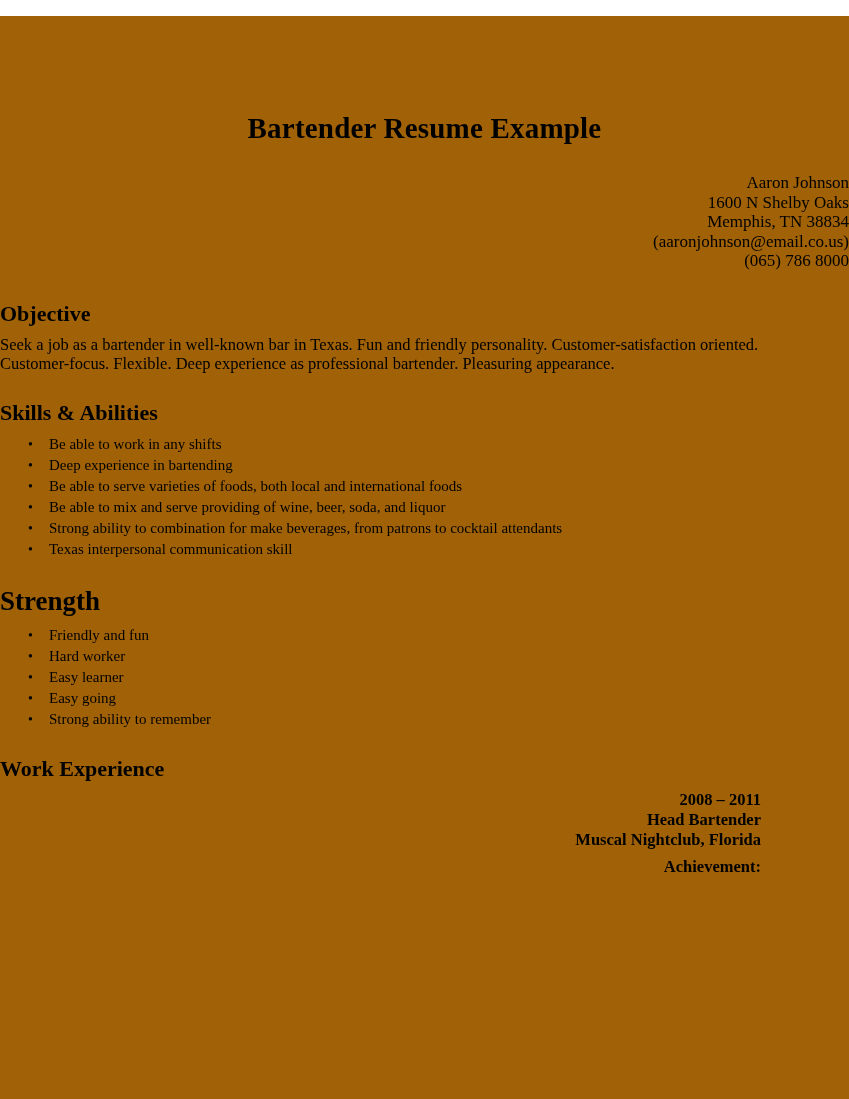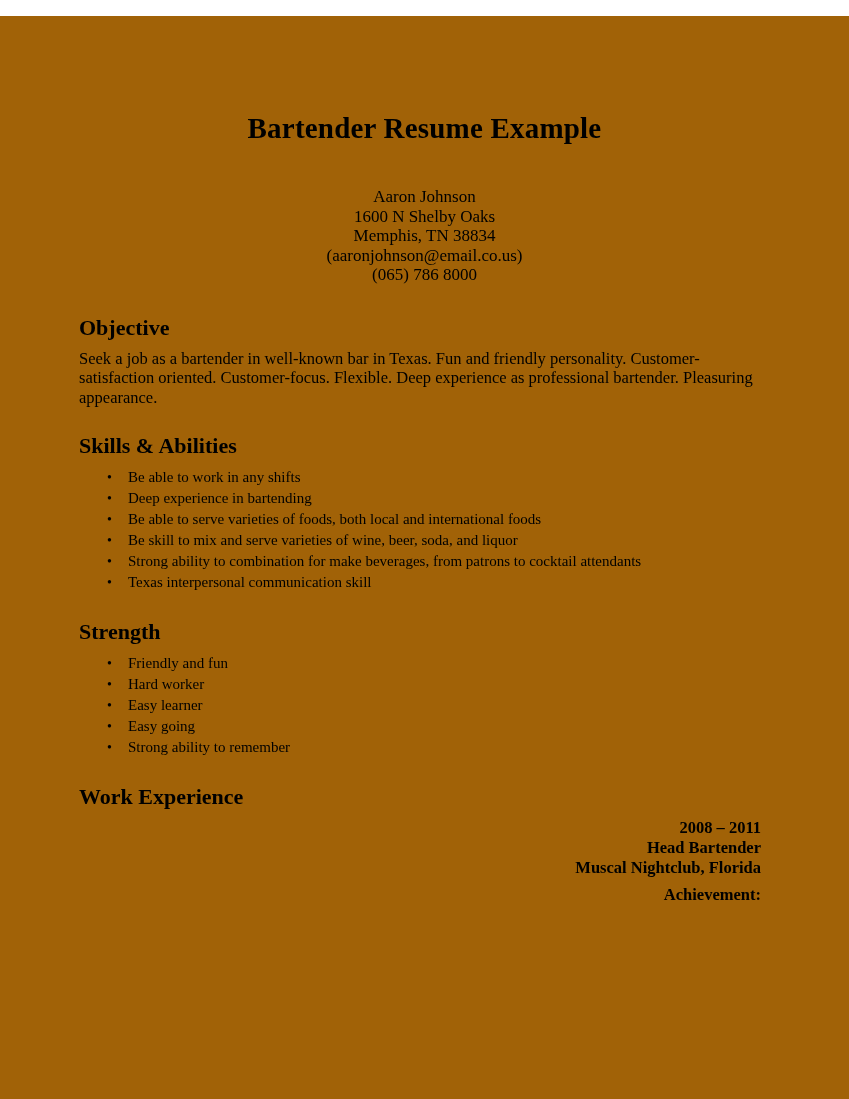--- a/index.html
+++ b/index.html
@@ -26,42 +26,41 @@
   .doc-title {
     text-align: center;
     font-family: "Liberation Serif", serif;
     font-weight: bold;
     font-size: 29px;
     letter-spacing: 0.2px;
     margin: 0;
     padding-top: 96px;
   }
   .contact-block {
-    text-align: center;
+    text-align: right;
     font-size: 17px;
     line-height: 19.5px;
-    margin-top: 42px;
+    margin-top: 28px;
   }
   .contact-line {
     display: block;
   }
   .content {
-    padding-left: 79px;
     padding-right: 88px;
     margin-top: 30px;
   }
   h2.section-heading {
     font-family: "Liberation Serif", serif;
     font-weight: bold;
     font-size: 22px;
     margin: 0;
     padding: 0;
   }
   h2.section-heading.big {
-    font-size: 22px;
+    font-size: 27px;
   }
   .section {
     margin-top: 26px;
   }
   .section.first {
     margin-top: 28px;
   }
   .objective-text {
     font-size: 16.5px;
     line-height: 19.5px;
@@ -124,21 +123,21 @@
       <h2 class="section-heading">Objective</h2>
       <div class="objective-text">Seek a job as a bartender in well-known bar in Texas. Fun and friendly personality. Customer-satisfaction oriented. Customer-focus. Flexible. Deep experience as professional bartender. Pleasuring appearance.</div>
     </div>
 
     <div class="section">
       <h2 class="section-heading">Skills &amp; Abilities</h2>
       <ul class="bullets">
         <li>Be able to work in any shifts</li>
         <li>Deep experience in bartending</li>
         <li>Be able to serve varieties of foods, both local and international foods</li>
-        <li>Be skill to mix and serve varieties of wine, beer, soda, and liquor</li>
+        <li>Be able to mix and serve providing of wine, beer, soda, and liquor</li>
         <li>Strong ability to combination for make beverages, from patrons to cocktail attendants</li>
         <li>Texas interpersonal communication skill</li>
       </ul>
     </div>
 
     <div class="section">
       <h2 class="section-heading big">Strength</h2>
       <ul class="bullets">
         <li>Friendly and fun</li>
         <li>Hard worker</li>

